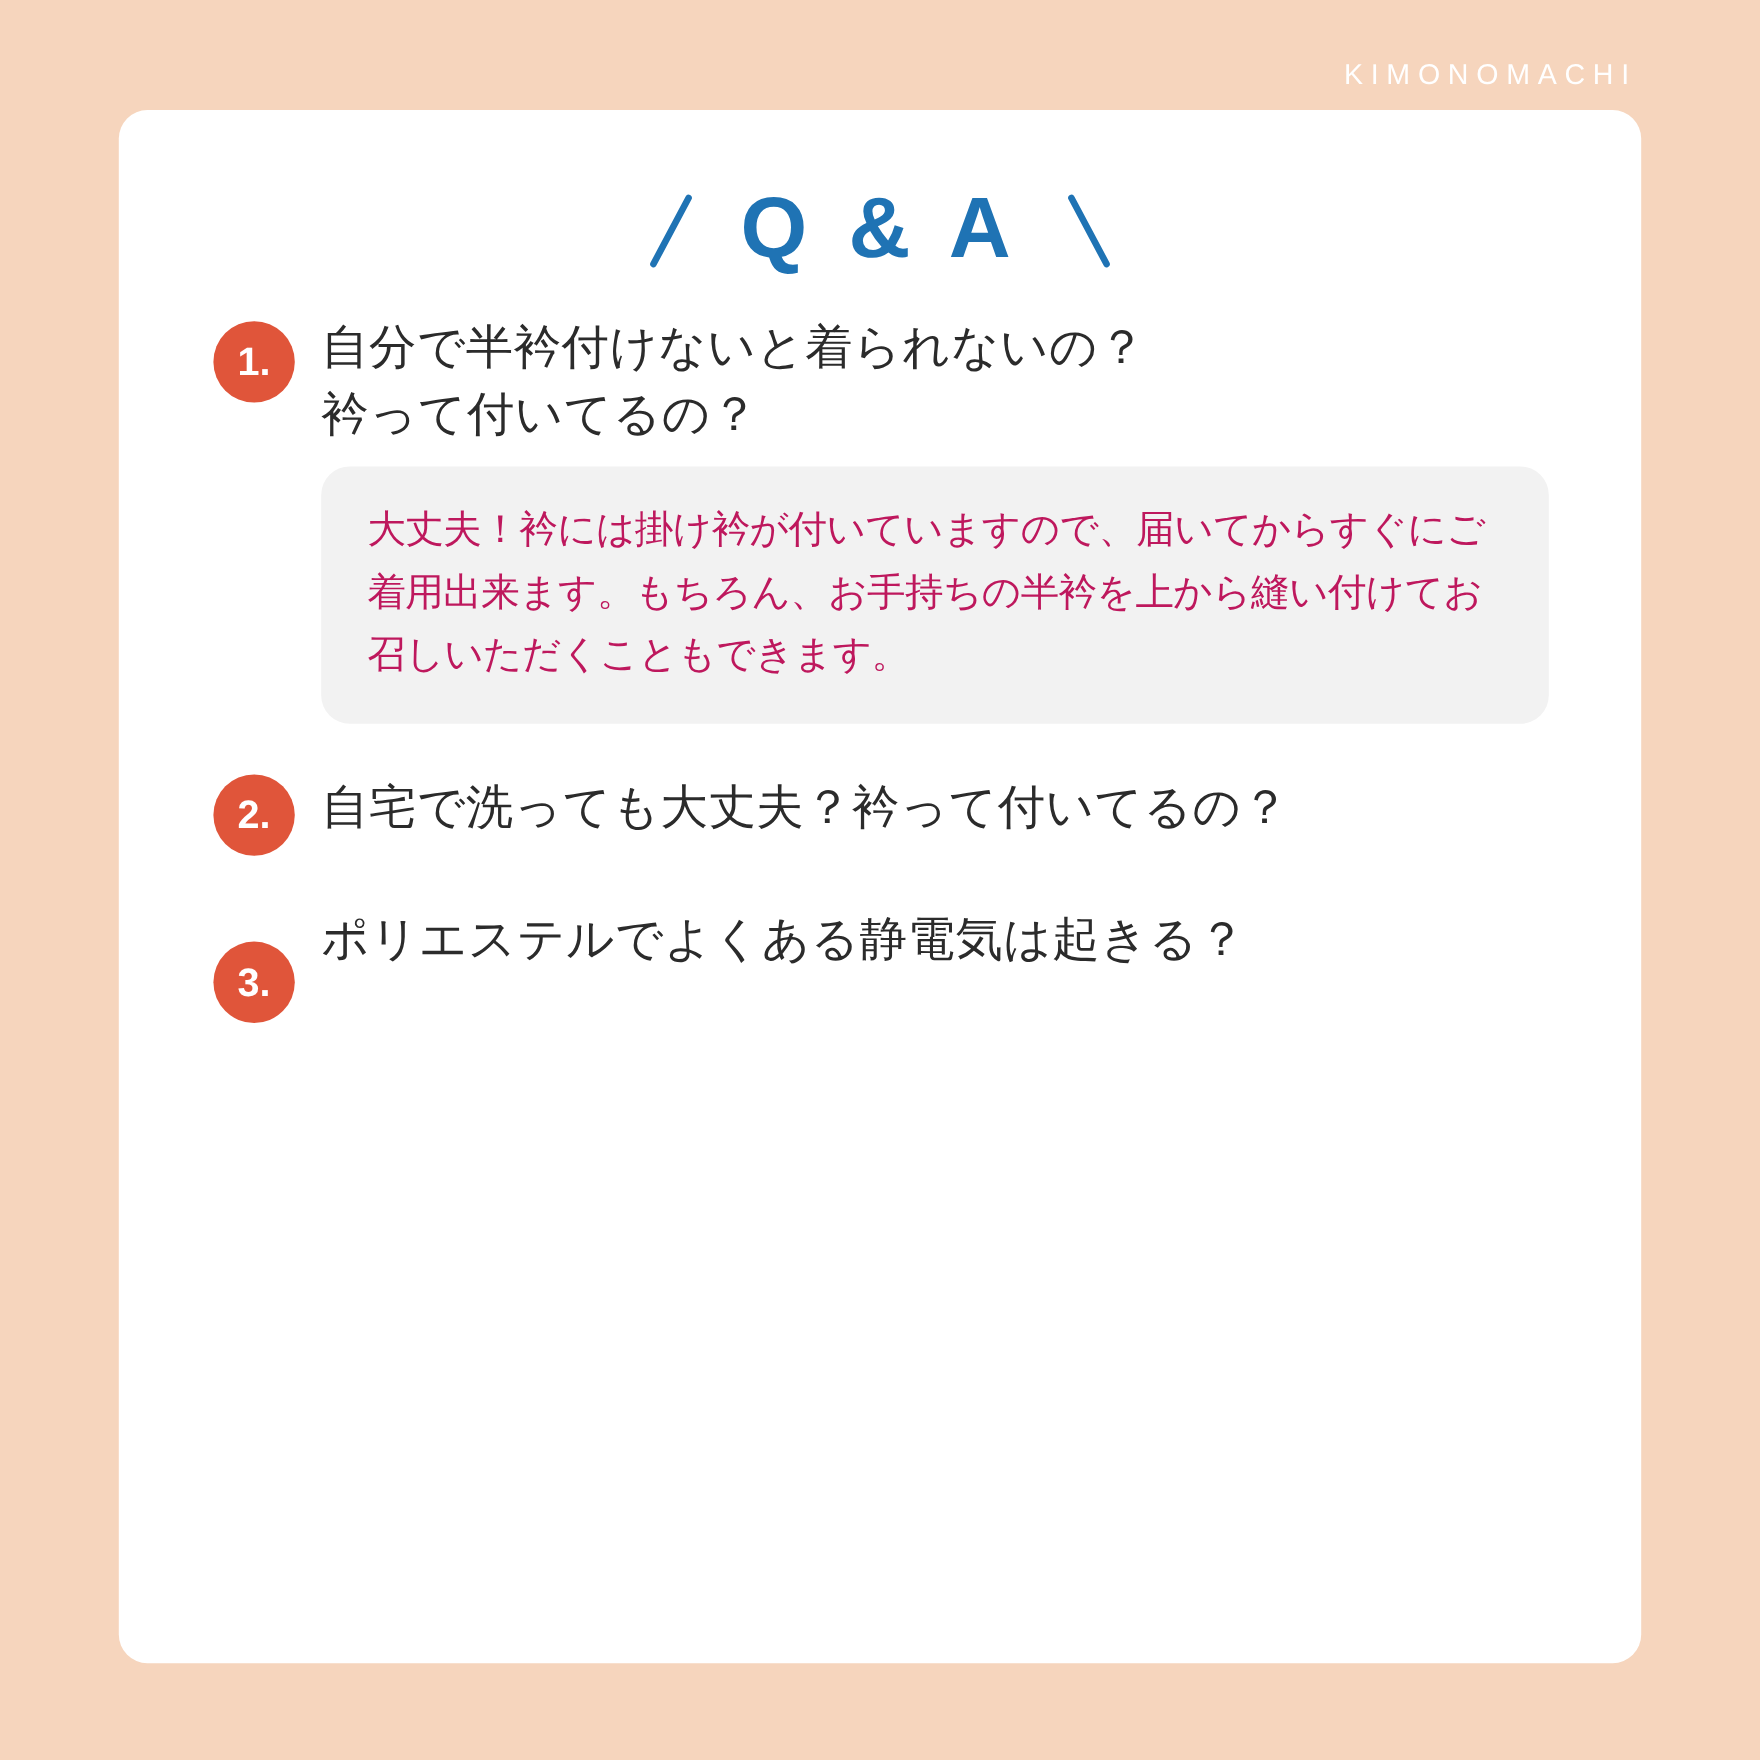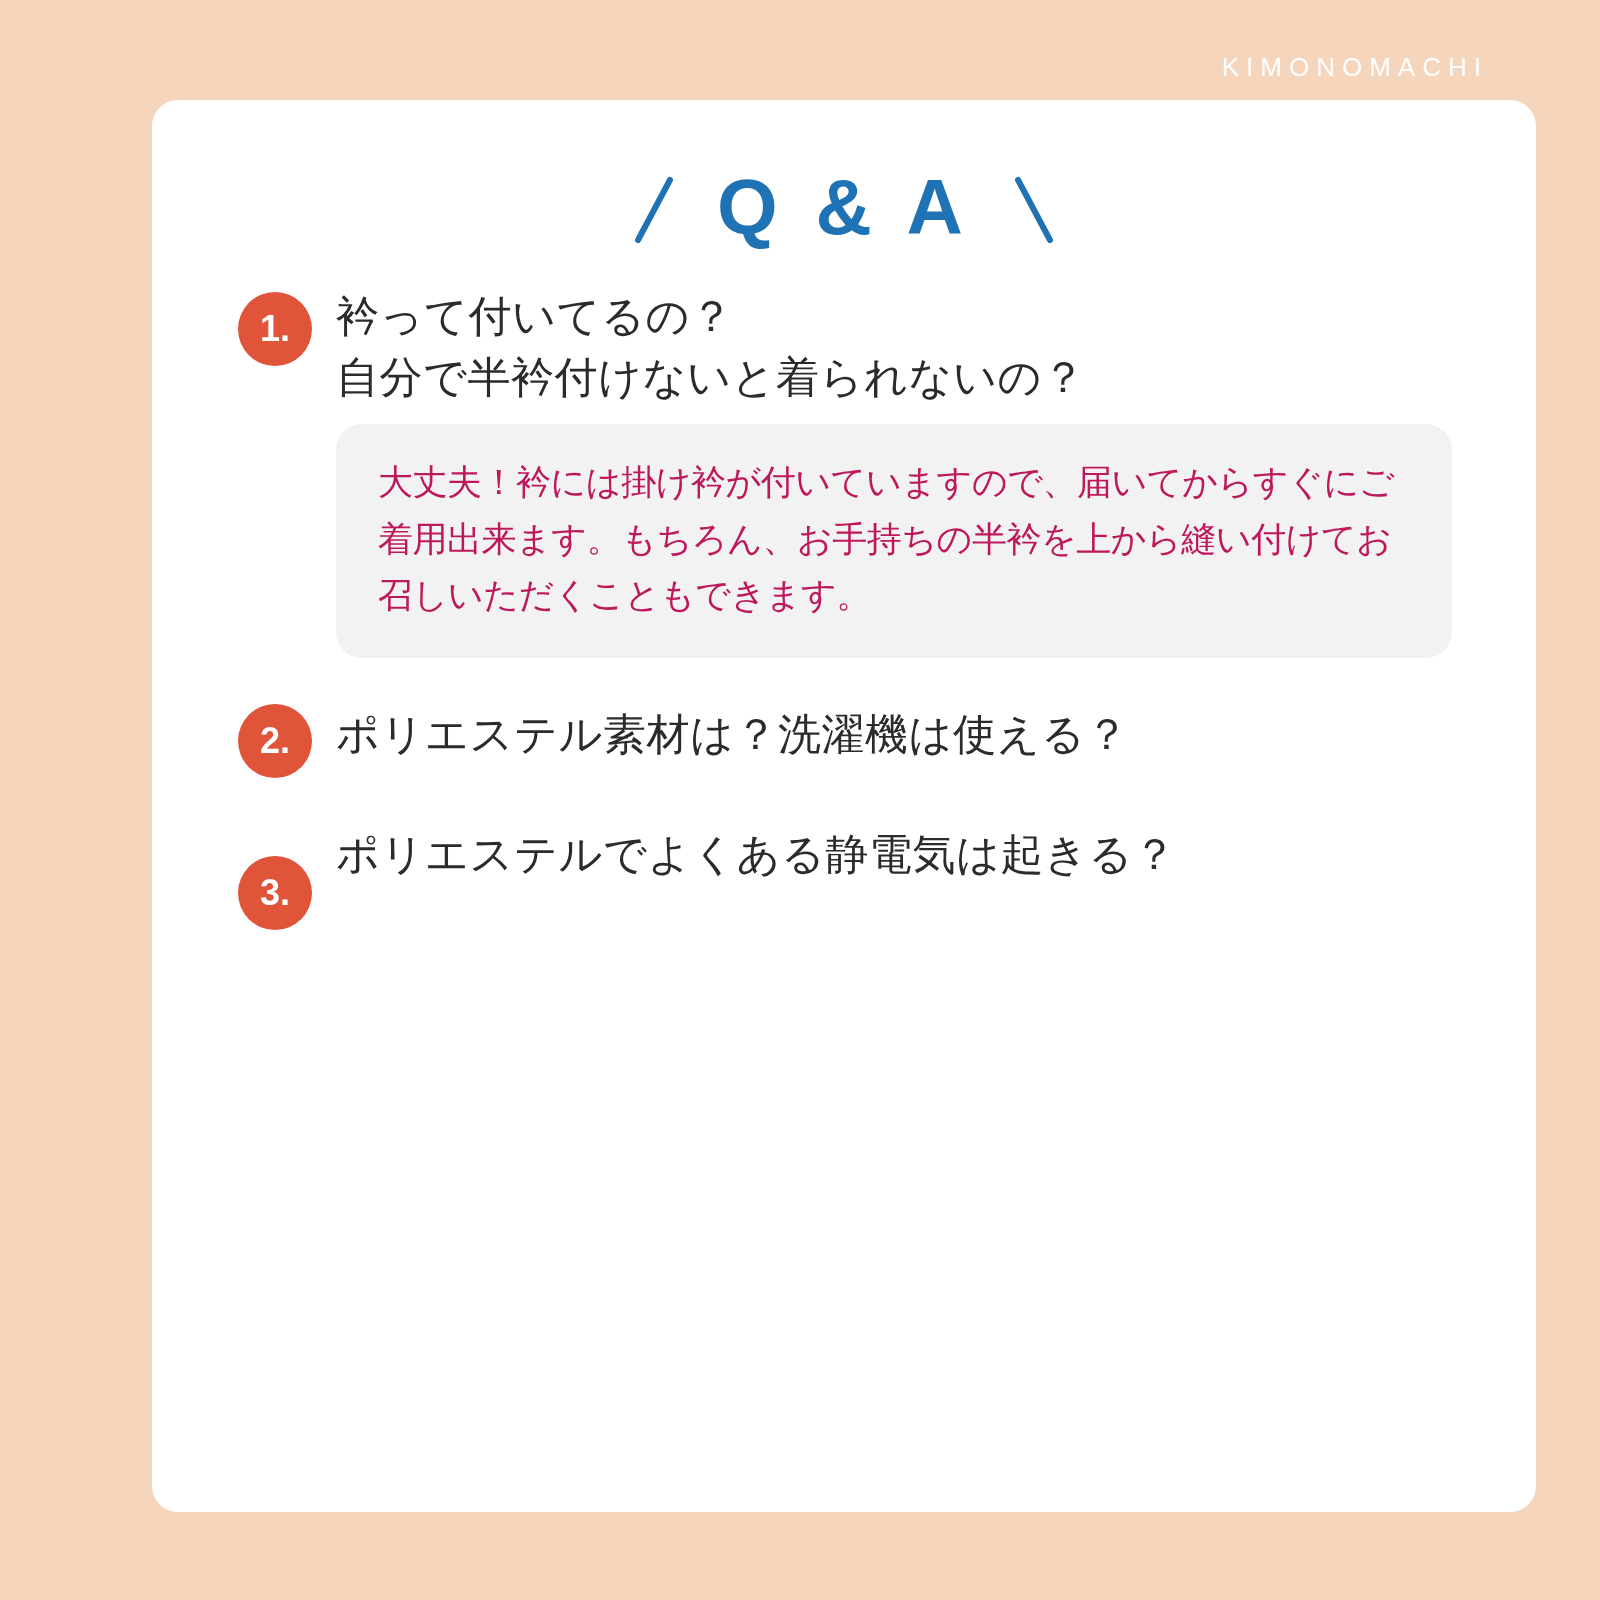--- a/index.html
+++ b/index.html
@@ -32,21 +32,20 @@
   .card {
     position: absolute;
     left: 108px;
     top: 100px;
     width: 1384px;
     height: 1412px;
     background: #ffffff;
     border-radius: 26px;
     box-sizing: border-box;
     padding: 0 0;
-    margin-left: 44px;
   }
   .qa-title-wrap {
     position: relative;
     display: flex;
     align-items: center;
     justify-content: center;
     margin-top: 52px;
     height: 110px;
   }
   .qa-title {
@@ -142,34 +141,34 @@
       <span class="qa-title">Q &amp; A</span>
       <span class="slash right"></span>
     </div>
 
     <div class="qa-list">
 
       <div class="qa-item item-1">
         <div class="q-row">
           <div class="num-badge">1.</div>
           <div class="q-text">
+            <span class="q-line">自分で半衿付けないと着られないの？</span>
             <span class="q-line">衿って付いてるの？</span>
-            <span class="q-line">自分で半衿付けないと着られないの？</span>
           </div>
         </div>
         <div class="a-box">
           <div class="a-text">大丈夫！衿には掛け衿が付いていますので、届いてからすぐにご着用出来ます。もちろん、お手持ちの半衿を上から縫い付けてお召しいただくこともできます。</div>
         </div>
       </div>
 
       <div class="qa-item item-2">
         <div class="q-row">
           <div class="num-badge">2.</div>
           <div class="q-text">
-            <span class="q-line">ポリエステル素材は？洗濯機は使える？</span>
+            <span class="q-line">自宅で洗っても大丈夫？衿って付いてるの？</span>
           </div>
         </div>
       </div>
 
       <div class="qa-item item-3">
         <div class="q-row">
           <div class="num-badge">3.</div>
           <div class="q-text">
             <span class="q-line">ポリエステルでよくある静電気は起きる？</span>
           </div>

